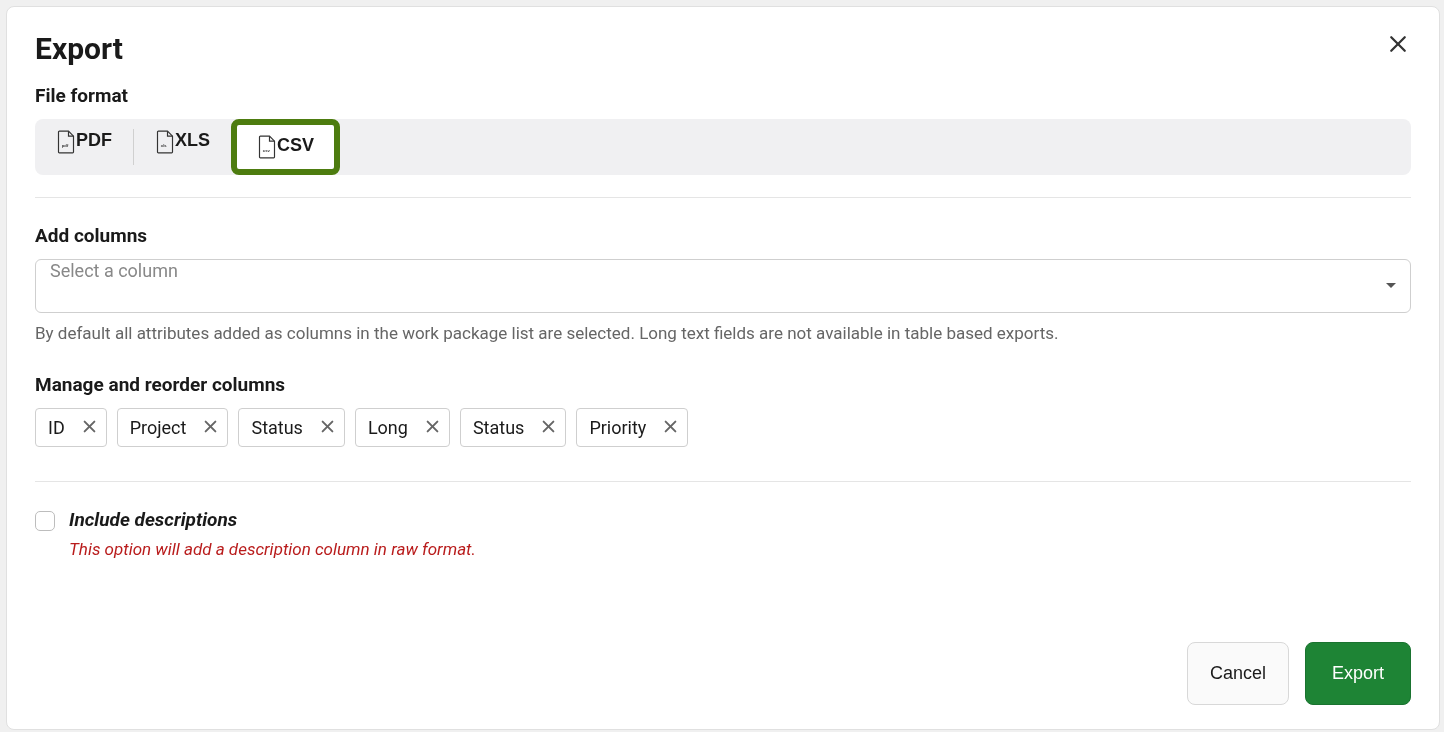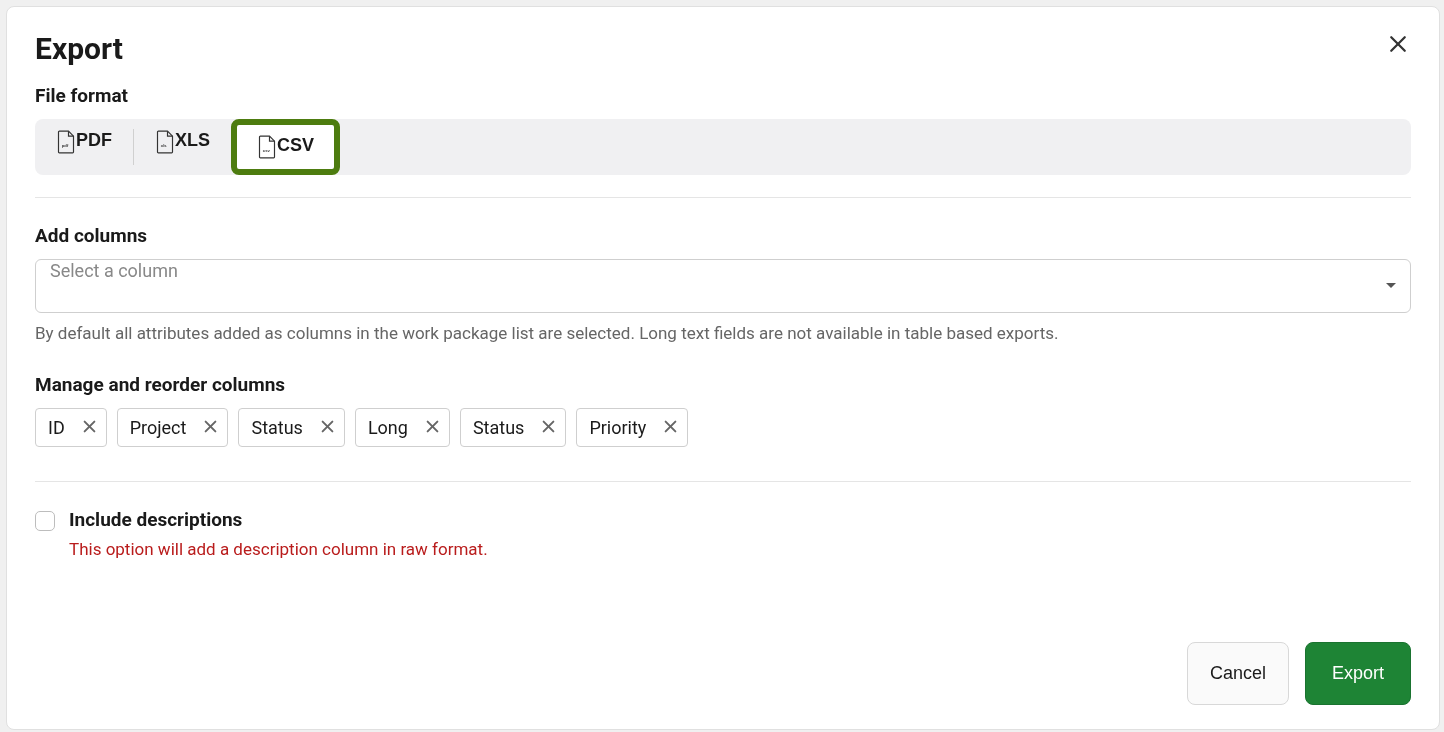--- a/index.html
+++ b/index.html
@@ -151,20 +151,21 @@
   .chip-x svg { width: 13px; height: 13px; }
   .hr2 {
     border: none;
     border-top: 1px solid #e5e5e5;
     margin: 0 0 26px 0;
   }
   .checkbox-row {
     display: flex;
     align-items: flex-start;
     gap: 14px;
+    font-style: italic;
   }
   .checkbox {
     width: 20px;
     height: 20px;
     border: 1.5px solid #bdbdbd;
     border-radius: 5px;
     background: #fff;
     cursor: pointer;
     margin-top: 3px;
     flex-shrink: 0;

